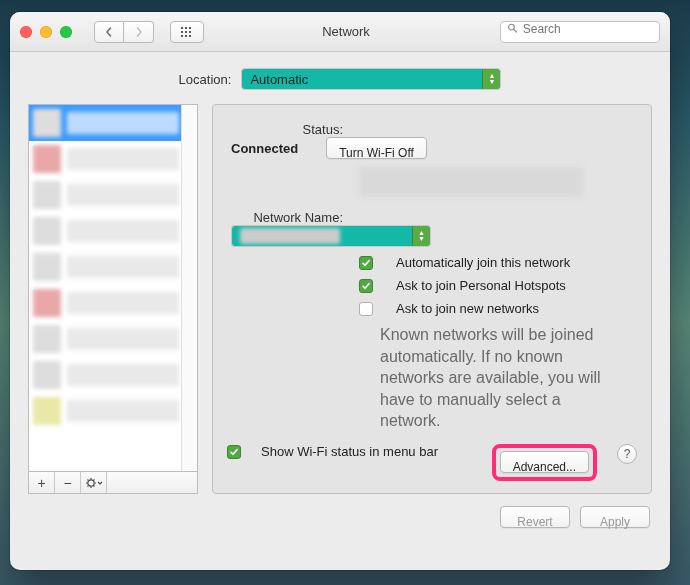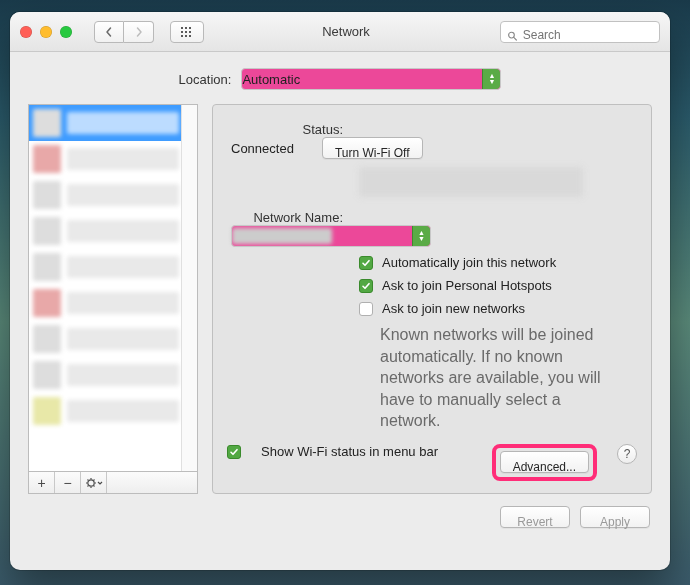--- a/index.html
+++ b/index.html
@@ -38,36 +38,36 @@
 }
 .seg button:first-child { border-radius:4px 0 0 4px; }
 .seg button:last-child  { border-radius:0 4px 4px 0; border-left:none;}
 .grid-btn { margin-left:8px; }
 .grid-btn button{
   height:22px; width:34px; border:1px solid #b9b9b9; border-radius:4px;
   background:linear-gradient(#fff,#f1f1f1); display:flex;align-items:center;justify-content:center;
 }
 .title { flex:1; text-align:center; font-size:13px; color:#3a3a3a; }
 .search {
-  display:flex; align-items:flex-end; gap:5px;
+  display:flex; align-items:flex-start; gap:5px;
   width:160px; height:22px; background:#fff;
   border:1px solid #c1c1c1; border-radius:4px; padding:0 6px;margin-left:12px;
 }
 .search input { border:none; outline:none; width:100%; font-size:12px; background:transparent;}
 .ic { width:12px; height:12px; display:inline-block; }
 
 .location-row {
   display:flex; align-items:center; justify-content:center;
   gap:10px; padding:16px 0 14px;
 }
 .location-row label { color:#333; font-size:13px; }
 .select {
   position:relative; height:22px; min-width:260px;
-  background:#ec4899; border:1px solid #c7c7c7; border-radius:4px;
-  display:flex; align-items:center; padding: 0 24px 0 0;
+  background:#14b8a6; border:1px solid #c7c7c7; border-radius:4px;
+  display:flex; align-items:center; padding: 0 24px 0 8px;
 }
 .select .arrows {
   position:absolute; right:0; top:0; width:18px; height:100%;
   background:#5aab46; border-left:1px solid #3f8a2f; border-radius:0 4px 4px 0;
   display:flex;flex-direction:column;align-items:center;justify-content:center;gap:0;
 }
 .select .arrows span { color:#fff; font-size:7px; line-height:6px;}
 
 .columns { display:flex; gap:14px; padding: 0 18px 12px; height: 402px; }
 
@@ -97,32 +97,32 @@
   background:transparent; font-size:14px; color:#4a4a4a; display:flex;align-items:center;justify-content:center;
 }
 
 .details {
   flex:1; background:#e4e4e4; border:1px solid #bfbfbf; border-radius:4px;
   padding:14px 18px 12px; position:relative;
 }
 .row { display:flex; align-items:flex-start; margin-bottom:8px;flex-direction:column; }
 .row .lbl { width:120px; text-align:right; padding-right:8px; color:#333; padding-top:3px;}
 .row .val { flex:1; }
-.bold { font-weight:400; }
+.bold { font-weight:700; }
 .btn {
   height:22px; padding:8px 12px; background:linear-gradient(#fff,#f2f2f2);
   border:1px solid #b6b6b6; border-radius:4px; font-size:12px; color:#262626;
   box-shadow:0 1px 0 rgba(0,0,0,.04);
 }
 .blur-block { height:30px; background:#d9d9d9; filter:blur(3px); border-radius:2px; margin:4px 50px 10px 0;}
 .blur-inline { display:inline-block; height:16px; width:100px; background:#ccc; filter:blur(2px); vertical-align:middle; border-radius:2px;}
 
 .net-select { min-width:200px; }
 
-.check-row { display:flex; align-items:center; gap:9px; margin:6px 0 8px 128px; }
+.check-row { display:flex; align-items:center; gap:23px; margin:6px 0 8px 128px; }
 .chk {
   width:14px; height:14px; border:1px solid #b0b0b0; border-radius:3px; background:#fff;
   display:flex;align-items:center;justify-content:center; flex-shrink:0; margin-top:1px;
 }
 .chk.on { background:#52a843; border-color:#3a8a2c; }
 .chk.on svg { stroke:#fff; }
 .note { font-size:16px; color:#6a6a6a; margin:2px 10px 0 149px; line-height:1.35; }
 
 .details-foot {
   position:absolute; left:14px; right:14px; bottom:12px;

